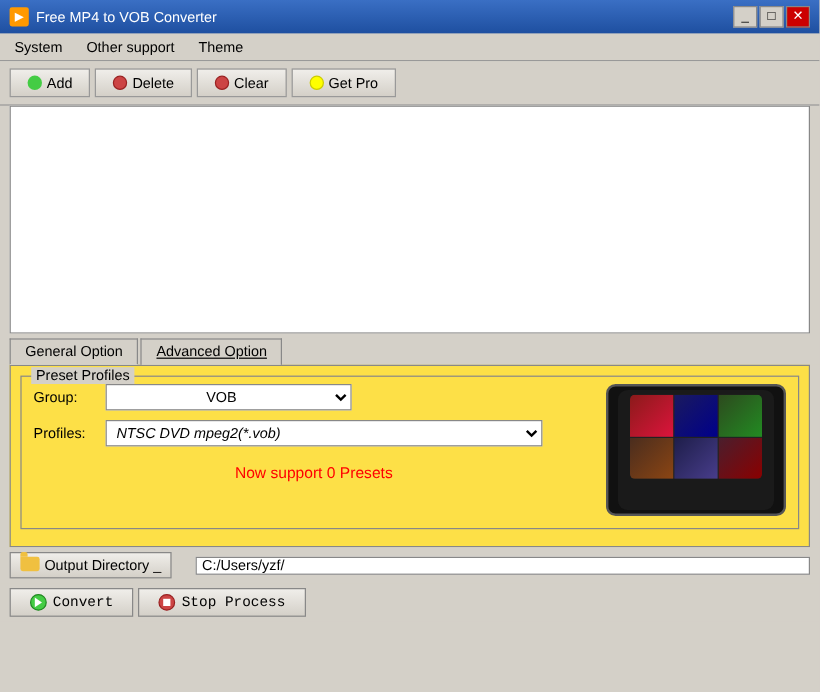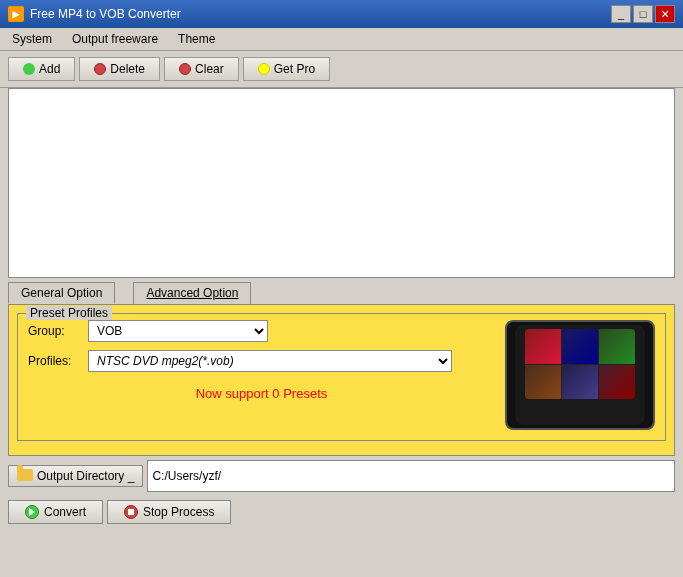--- a/index.html
+++ b/index.html
@@ -107,21 +107,21 @@
       overflow-y: auto;
     }
 
     
     #options-area {
       background: #d4d0c8;
       padding: 4px 8px 0 8px;
     }
     .tabs {
       display: flex;
-      gap: 16px;
+      gap: 0;
     }
     .tab {
       padding: 3px 12px;
       background: #d4d0c8;
       border: 1px solid #888;
       border-bottom: none;
       cursor: pointer;
       font-size: 12px;
       margin-right: 2px;
     }
@@ -165,21 +165,21 @@
       width: 60px;
       font-size: 12px;
     }
     .preset-select {
       height: 22px;
       font-size: 12px;
       border: 1px solid #888;
       background: white;
       padding: 1px 4px;
     }
-    .group-select { width: 180px; }
+    .group-select { width: 205px; text-align: center; }
     .profile-select { width: 364px; font-style: italic; }
 
     .preset-inner {
       display: flex;
       gap: 10px;
     }
     .preset-fields {
       flex: 1;
     }
     .preset-image {
@@ -272,43 +272,45 @@
       position: absolute;
       top: -4px;
       left: 0;
       width: 6px;
       height: 4px;
       background: #f0c040;
       border-radius: 2px 2px 0 0;
     }
     .output-path-input {
       flex: 1;
-      height: 32px;
+      height: 15px;
       border: 1px solid #888;
       background: white;
       padding: 2px 4px;
       font-size: 12px;
+      margin-left: 16px;
     }
 
     
     #bottom-bar {
       display: flex;
       padding: 4px 8px;
       gap: 4px;
       background: #d4d0c8;
     }
     .bottom-btn {
       padding: 4px 16px;
       background: linear-gradient(to bottom, #f0eeea, #d4d0c8);
       border: 1px solid #888;
       cursor: pointer;
       font-size: 12px;
       display: flex;
       align-items: center;
       gap: 5px;
+      font-family: Liberation Mono, monospace;
     }
     .circle-green {
       width: 14px; height: 14px; background: #4c4; border-radius: 50%;
       display: flex; align-items: center; justify-content: center;
       border: 1px solid #282;
     }
     .circle-red {
       width: 14px; height: 14px; background: #c44; border-radius: 50%;
       display: flex; align-items: center; justify-content: center;
       border: 1px solid #922;
@@ -329,21 +331,21 @@
 <div id="title-bar">
   <div id="title-icon">▶</div>
   <span id="title-text">Free MP4 to VOB Converter</span>
   <span class="title-btn">_</span>
   <span class="title-btn">□</span>
   <span class="title-btn close">✕</span>
 </div>
 
 <div id="menu-bar">
   <span class="menu-item">System</span>
-  <span class="menu-item">Output freeware</span>
+  <span class="menu-item">Other support</span>
   <span class="menu-item">Theme</span>
 </div>
 
 <div id="toolbar">
   <button class="toolbar-btn">
     <span class="dot-green"></span>
     <span>Add</span>
   </button>
   <button class="toolbar-btn">
     <span class="dot-red"></span>

